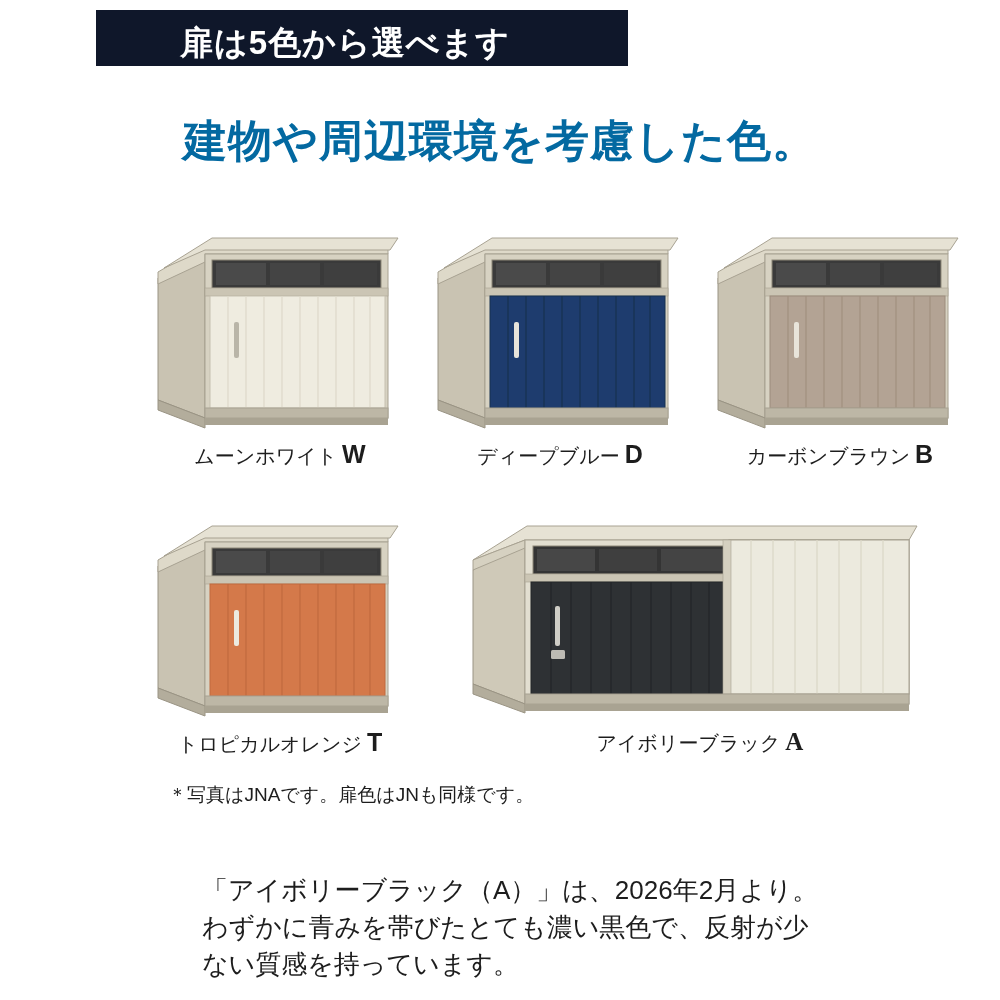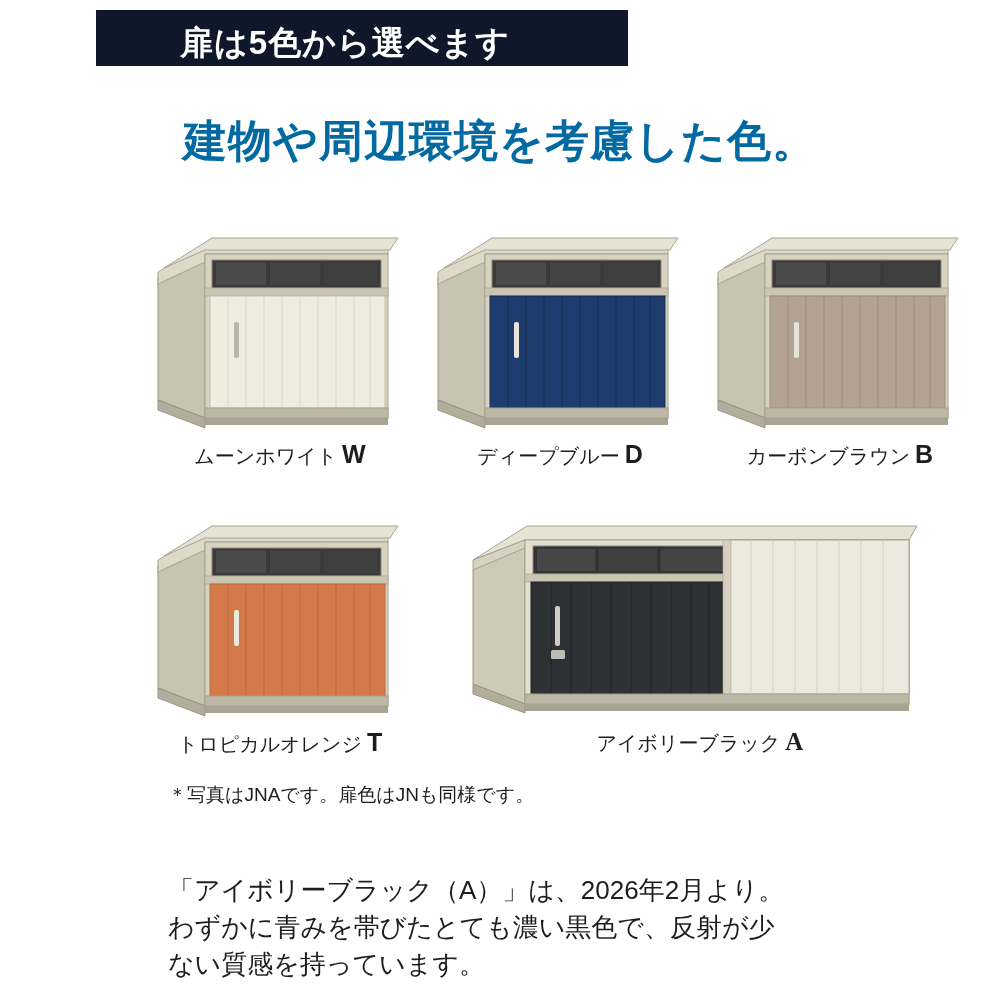--- a/index.html
+++ b/index.html
@@ -99,21 +99,21 @@
   }
   .bodytext {
     position: absolute;
     left: 168px;
     top: 872px;
     font-size: 26px;
     line-height: 1.42;
     color: #1d1d1d;
     width: 790px;
   }
-  .bodytext div { white-space: nowrap; }
+  .bodytext div { white-space: nowrap; margin-left: 34px; }
 </style>
 </head>
 <body>
 
 <div class="banner">
   <span class="banner-text">扉は5色から選べます</span>
 </div>
 
 <div class="headline">建物や周辺環境を考慮した色。</div>
 

